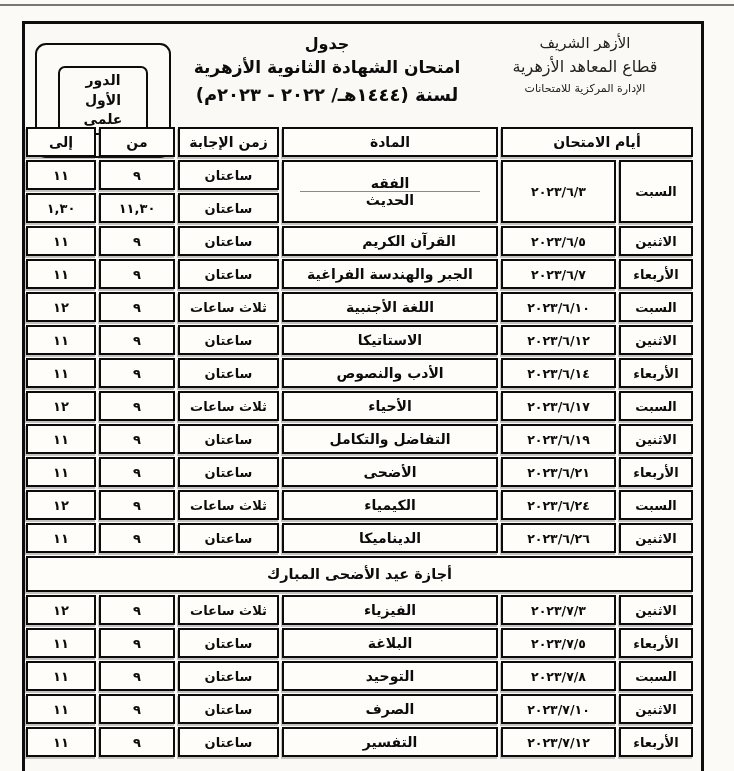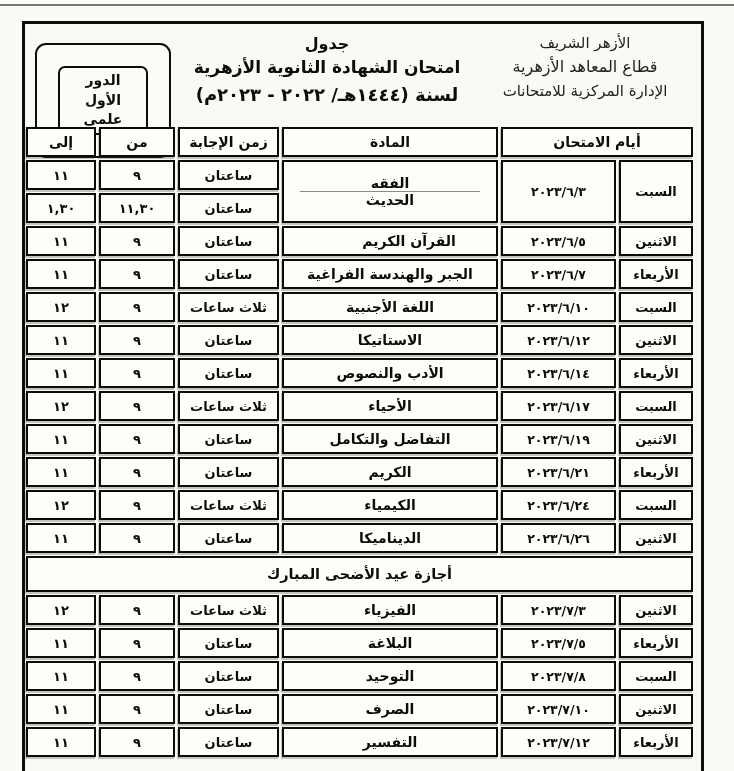--- a/index.html
+++ b/index.html
@@ -12,21 +12,21 @@
   .scan-line{position:absolute;top:4px;left:0;width:734px;height:2px;background:#4b4b4b;opacity:.75;}
   .frame{
     position:absolute;left:22px;top:21px;width:682px;height:860px;
     border:3px solid #0e0e0e;background:#faf9f5;box-sizing:border-box;
   }
   
   .doc-header{height:101px;display:flex;align-items:flex-start;padding:6px 10px 0 10px;box-sizing:border-box;}
   .org-block{width:212px;text-align:center;line-height:1.55;padding-top:2px;}
   .org-line1{font-size:15px;color:#222;}
   .org-line2{font-size:16px;color:#222;}
-  .org-line3{font-size:15px;color:#222;}
+  .org-line3{font-size:11px;color:#222;}
   .title-block{flex:1;text-align:center;font-weight:bold;padding-top:2px;}
   .title-line1{font-size:16px;line-height:1.45;}
   .title-line2{font-size:17px;line-height:1.5;}
   .title-line3{font-size:18px;line-height:1.6;}
   .round-box-wrap{width:140px;display:flex;justify-content:flex-start;}
   .round-box{
     margin-top:13px;margin-inline-start:4px;
     border:2px solid #0c0c0c;border-radius:11px;padding:21px;background:#fcfbf8;
   }
   .round-box-inner{
@@ -140,21 +140,21 @@
       <div class="cell" style="grid-area: 9 / 5;">٩</div>
       <div class="cell" style="grid-area: 9 / 6;">١٢</div>
       <div class="cell" style="grid-area: 10 / 1;">الاثنين</div>
       <div class="cell datec" style="grid-area: 10 / 2;">٢٠٢٣/٦/١٩</div>
       <div class="cell subject" style="grid-area: 10 / 3;">التفاضل والتكامل</div>
       <div class="cell" style="grid-area: 10 / 4;">ساعتان</div>
       <div class="cell" style="grid-area: 10 / 5;">٩</div>
       <div class="cell" style="grid-area: 10 / 6;">١١</div>
       <div class="cell" style="grid-area: 11 / 1;">الأربعاء</div>
       <div class="cell datec" style="grid-area: 11 / 2;">٢٠٢٣/٦/٢١</div>
-      <div class="cell subject" style="grid-area: 11 / 3;">الكريم</div>
+      <div class="cell subject" style="grid-area: 11 / 3;">الأضحى</div>
       <div class="cell" style="grid-area: 11 / 4;">ساعتان</div>
       <div class="cell" style="grid-area: 11 / 5;">٩</div>
       <div class="cell" style="grid-area: 11 / 6;">١١</div>
       <div class="cell" style="grid-area: 12 / 1;">السبت</div>
       <div class="cell datec" style="grid-area: 12 / 2;">٢٠٢٣/٦/٢٤</div>
       <div class="cell subject" style="grid-area: 12 / 3;">الكيمياء</div>
       <div class="cell" style="grid-area: 12 / 4;">ثلاث ساعات</div>
       <div class="cell" style="grid-area: 12 / 5;">٩</div>
       <div class="cell" style="grid-area: 12 / 6;">١٢</div>
       <div class="cell" style="grid-area: 13 / 1;">الاثنين</div>

